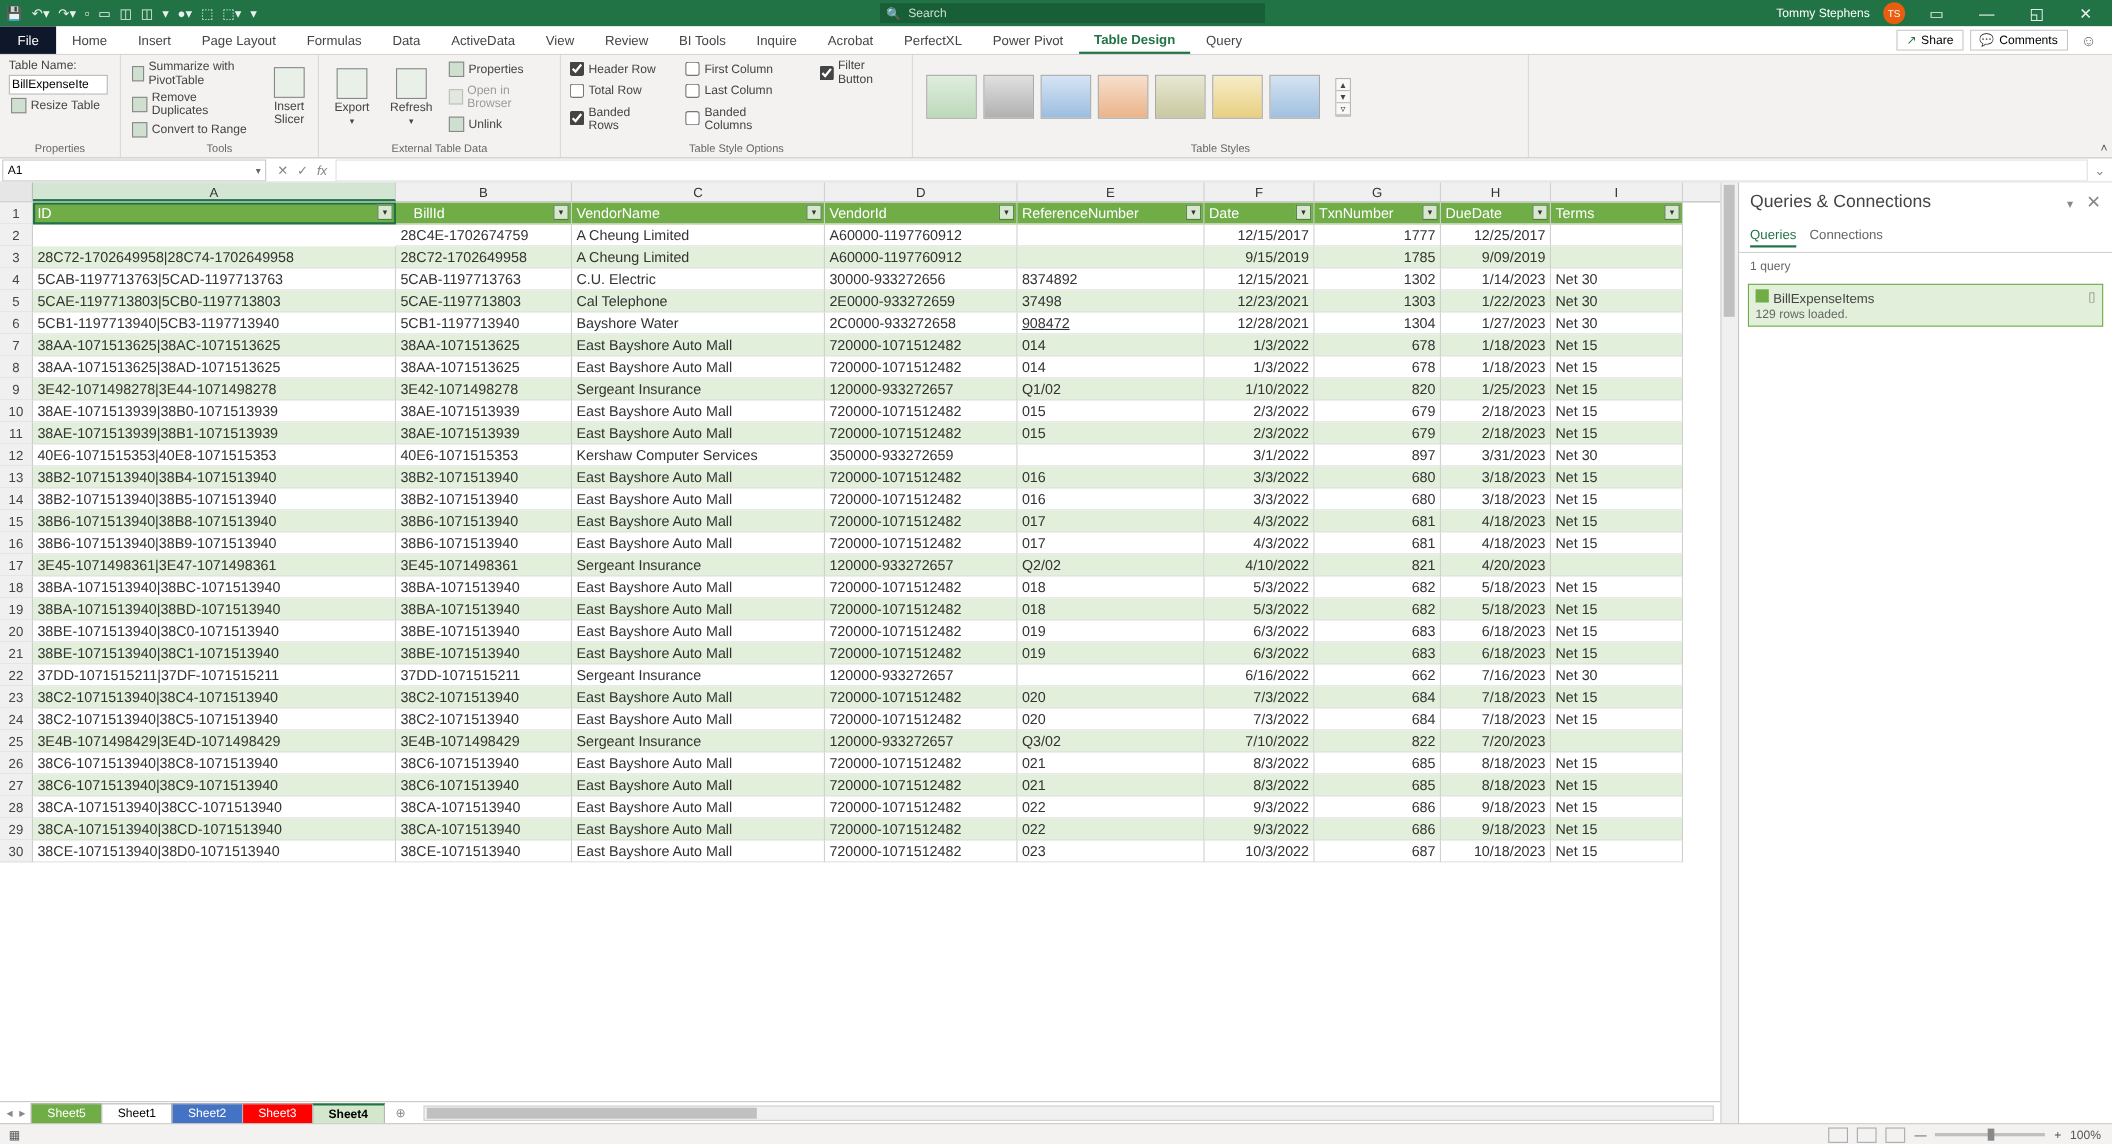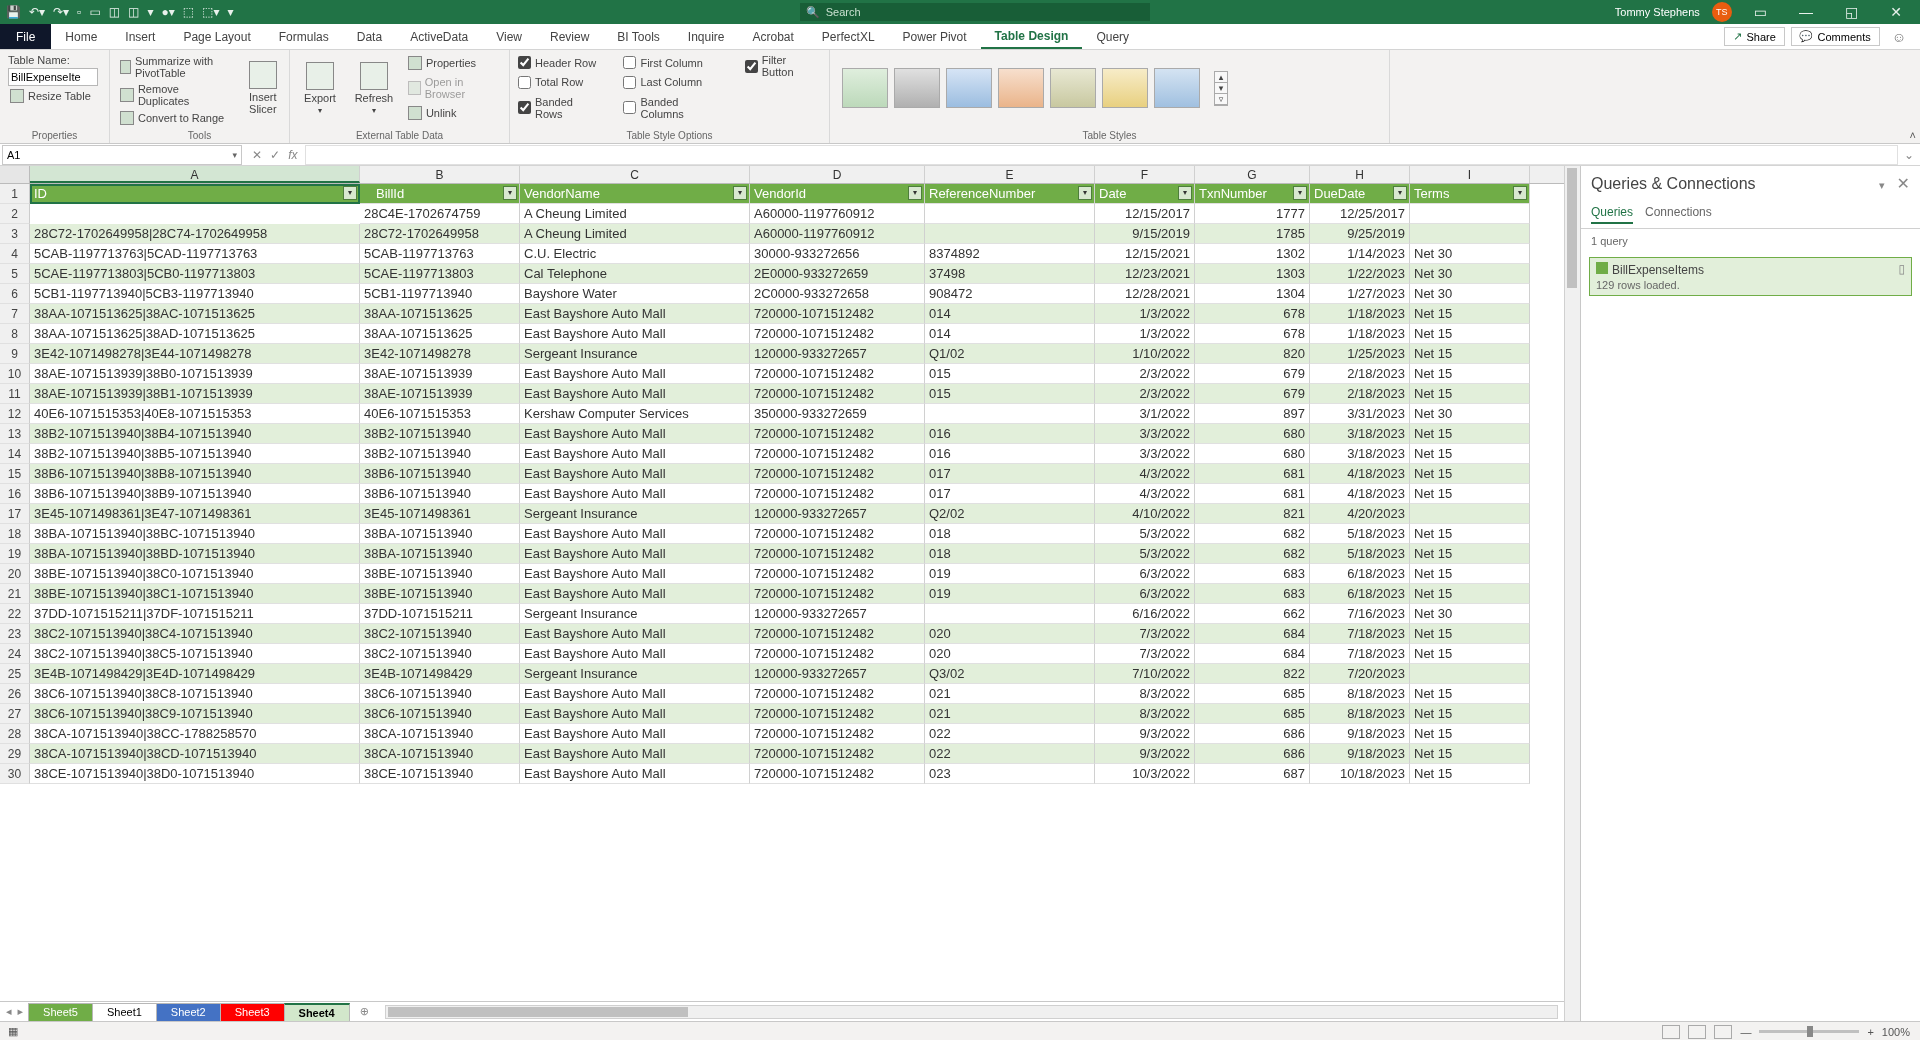--- a/index.html
+++ b/index.html
@@ -341,21 +341,21 @@
         </div>
         <div class="data-row banded">
           <div class="rownum">3</div>
           <div class="cell" style="width: 330px;">28C72-1702649958|28C74-1702649958</div>
           <div class="cell" style="width: 160px;">28C72-1702649958</div>
           <div class="cell" style="width: 230px;">A Cheung Limited</div>
           <div class="cell" style="width: 175px;">A60000-1197760912</div>
           <div class="cell" style="width: 170px;"></div>
           <div class="cell right" style="width: 100px;">9/15/2019</div>
           <div class="cell right" style="width: 115px;">1785</div>
-          <div class="cell right" style="width: 100px;">9/25/2019</div>
+          <div class="cell right" style="width: 100px;">9/09/2019</div>
           <div class="cell" style="width: 120px;"></div>
         </div>
         <div class="data-row">
           <div class="rownum">4</div>
           <div class="cell" style="width: 330px;">5CAB-1197713763|5CAD-1197713763</div>
           <div class="cell" style="width: 160px;">5CAB-1197713763</div>
           <div class="cell" style="width: 230px;">C.U. Electric</div>
           <div class="cell" style="width: 175px;">30000-933272656</div>
           <div class="cell" style="width: 170px;">8374892</div>
           <div class="cell right" style="width: 100px;">12/15/2021</div>
@@ -374,21 +374,21 @@
           <div class="cell right" style="width: 115px;">1303</div>
           <div class="cell right" style="width: 100px;">1/22/2023</div>
           <div class="cell" style="width: 120px;">Net 30</div>
         </div>
         <div class="data-row">
           <div class="rownum">6</div>
           <div class="cell" style="width: 330px;">5CB1-1197713940|5CB3-1197713940</div>
           <div class="cell" style="width: 160px;">5CB1-1197713940</div>
           <div class="cell" style="width: 230px;">Bayshore Water</div>
           <div class="cell" style="width: 175px;">2C0000-933272658</div>
-          <div class="cell" style="width: 170px;">908472</div>
+          <div class="cell" style="width: 170px; text-decoration: underline;">908472</div>
           <div class="cell right" style="width: 100px;">12/28/2021</div>
           <div class="cell right" style="width: 115px;">1304</div>
           <div class="cell right" style="width: 100px;">1/27/2023</div>
           <div class="cell" style="width: 120px;">Net 30</div>
         </div>
         <div class="data-row banded">
           <div class="rownum">7</div>
           <div class="cell" style="width: 330px;">38AA-1071513625|38AC-1071513625</div>
           <div class="cell" style="width: 160px;">38AA-1071513625</div>
           <div class="cell" style="width: 230px;">East Bayshore Auto Mall</div>
@@ -634,21 +634,21 @@
           <div class="cell" style="width: 230px;">East Bayshore Auto Mall</div>
           <div class="cell" style="width: 175px;">720000-1071512482</div>
           <div class="cell" style="width: 170px;">021</div>
           <div class="cell right" style="width: 100px;">8/3/2022</div>
           <div class="cell right" style="width: 115px;">685</div>
           <div class="cell right" style="width: 100px;">8/18/2023</div>
           <div class="cell" style="width: 120px;">Net 15</div>
         </div>
         <div class="data-row">
           <div class="rownum">28</div>
-          <div class="cell" style="width: 330px;">38CA-1071513940|38CC-1788258570</div>
+          <div class="cell" style="width: 330px;">38CA-1071513940|38CC-1071513940</div>
           <div class="cell" style="width: 160px;">38CA-1071513940</div>
           <div class="cell" style="width: 230px;">East Bayshore Auto Mall</div>
           <div class="cell" style="width: 175px;">720000-1071512482</div>
           <div class="cell" style="width: 170px;">022</div>
           <div class="cell right" style="width: 100px;">9/3/2022</div>
           <div class="cell right" style="width: 115px;">686</div>
           <div class="cell right" style="width: 100px;">9/18/2023</div>
           <div class="cell" style="width: 120px;">Net 15</div>
         </div>
         <div class="data-row banded">

